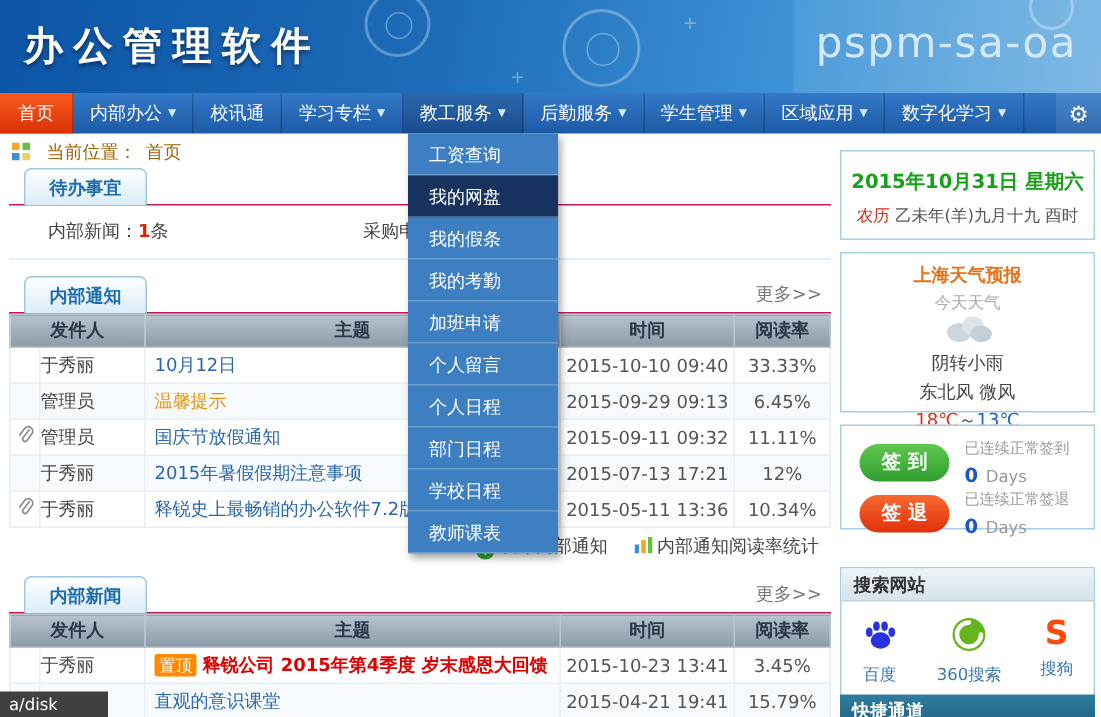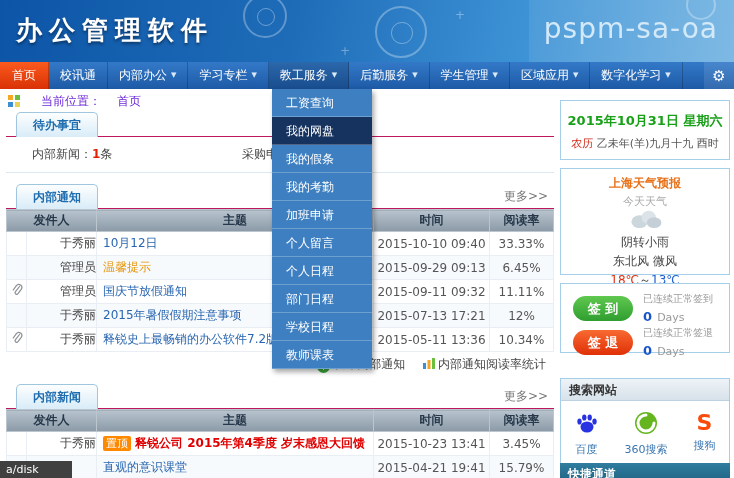--- a/index.html
+++ b/index.html
@@ -32,22 +32,22 @@
   .nav-gear::before { content:"⚙"; color:#fff; font-size:15px; }
 
   
   .dropdown { position:absolute; left:272px; top:89px; width:100px; z-index:100;
     background:#3d7fc1; box-shadow:2px 3px 5px rgba(0,0,0,0.35); }
   .dd-item { height:28px; line-height:28px; padding-left:14px; font-size:12px; color:#fff;
     border-bottom:1px solid rgba(255,255,255,0.25); cursor:pointer; }
   .dd-item.hl { background:#16325f; }
 
   
-  .breadcrumb { position:absolute; left:8px; top:92px; height:18px; font-size:12px; color:#6d28d9;
-    display:flex; align-items:center; gap:21px; }
+  .breadcrumb { position:absolute; left:8px; top:92px; height:18px; font-size:12px; color:#a16207;
+    display:flex; align-items:center; gap:11px; }
 
   
   .panel { position:absolute; left:6px; width:548px; background:#fff; }
   .panel-head { height:25px; border-bottom:1px solid #be185d; position:relative; }
   .tab { display:inline-block; margin-left:10px; padding:0 16px; height:25px; line-height:25px;
     background:linear-gradient(#fdfefe,#d9ecf8); border:1px solid #9fc6de; border-bottom:none;
     border-radius:5px 5px 0 0; font-size:12px; font-weight:bold; color:#1f6dae; }
   .more { position:absolute; right:6px; top:0; line-height:25px; font-size:12px; color:#777; cursor:pointer; }
 
   .todo { top:112px; }
@@ -57,21 +57,21 @@
 
   .notice { top:184px; }
   .news { top:384px; }
 
   table { width:100%; border-collapse:collapse; table-layout:fixed; }
   th { height:22px; background:linear-gradient(#b7c3cd,#8c9aa8); color:#26384a; font-size:12px;
     font-weight:bold; border:1px solid #bcc6cf; }
   td { height:24px; font-size:12px; color:#555; border:1px solid #e8eef4; overflow:hidden; white-space:nowrap; }
   tr.alt td { background:#f7fafc; }
   .c-ico { text-align:center; }
-  .c-sender { text-align:right; color:#444;padding-left:28px; }
+  .c-sender { text-align:left; color:#444; }
   .c-subject { padding-left:6px; }
   .c-subject a { color:#2a66b0; text-decoration:none; cursor:pointer; }
   .c-subject a.warm { color:#e6940a; }
   .c-subject a.hot { color:#e00000; font-weight:bold; }
   .c-time, .c-rate { text-align:center; }
   .badge { display:inline-block; background:#ff8a00; color:#fff; font-size:11px; padding:0 3px;
     margin-right:4px; border-radius:2px; }
 
   .panel-foot { text-align:right; padding:4px 8px 0 0; font-size:12px; color:#444; }
   .foot-link { cursor:pointer; margin-left:14px; }
@@ -132,22 +132,22 @@
     <div class="deco-circle inner" style="left:375px;top:6px;width:52px;height:52px;"></div>
     <div class="deco-circle" style="left:686px;top:-10px;width:30px;height:30px;"></div>
     <div class="deco-plus" style="left:340px;top:44px;">+</div>
     <div class="deco-plus" style="left:455px;top:8px;">+</div>
     <div class="app-title">办公管理软件</div>
     <div class="brand">pspm-sa-oa</div>
   </div>
 
   <div class="nav">
     <div class="nav-item home"><span>首页</span></div>
+    <div class="nav-item"><span class="arrow">内部办公</span></div>
     <div class="nav-item"><span>校讯通</span></div>
-    <div class="nav-item"><span class="arrow">内部办公</span></div>
     <div class="nav-item"><span class="arrow">学习专栏</span></div>
     <div class="nav-item open"><span class="arrow">教工服务</span></div>
     <div class="nav-item"><span class="arrow">后勤服务</span></div>
     <div class="nav-item"><span class="arrow">学生管理</span></div>
     <div class="nav-item"><span class="arrow">区域应用</span></div>
     <div class="nav-item"><span class="arrow">数字化学习</span></div>
     <div class="nav-gear"></div>
   </div>
 
   <div class="breadcrumb">

